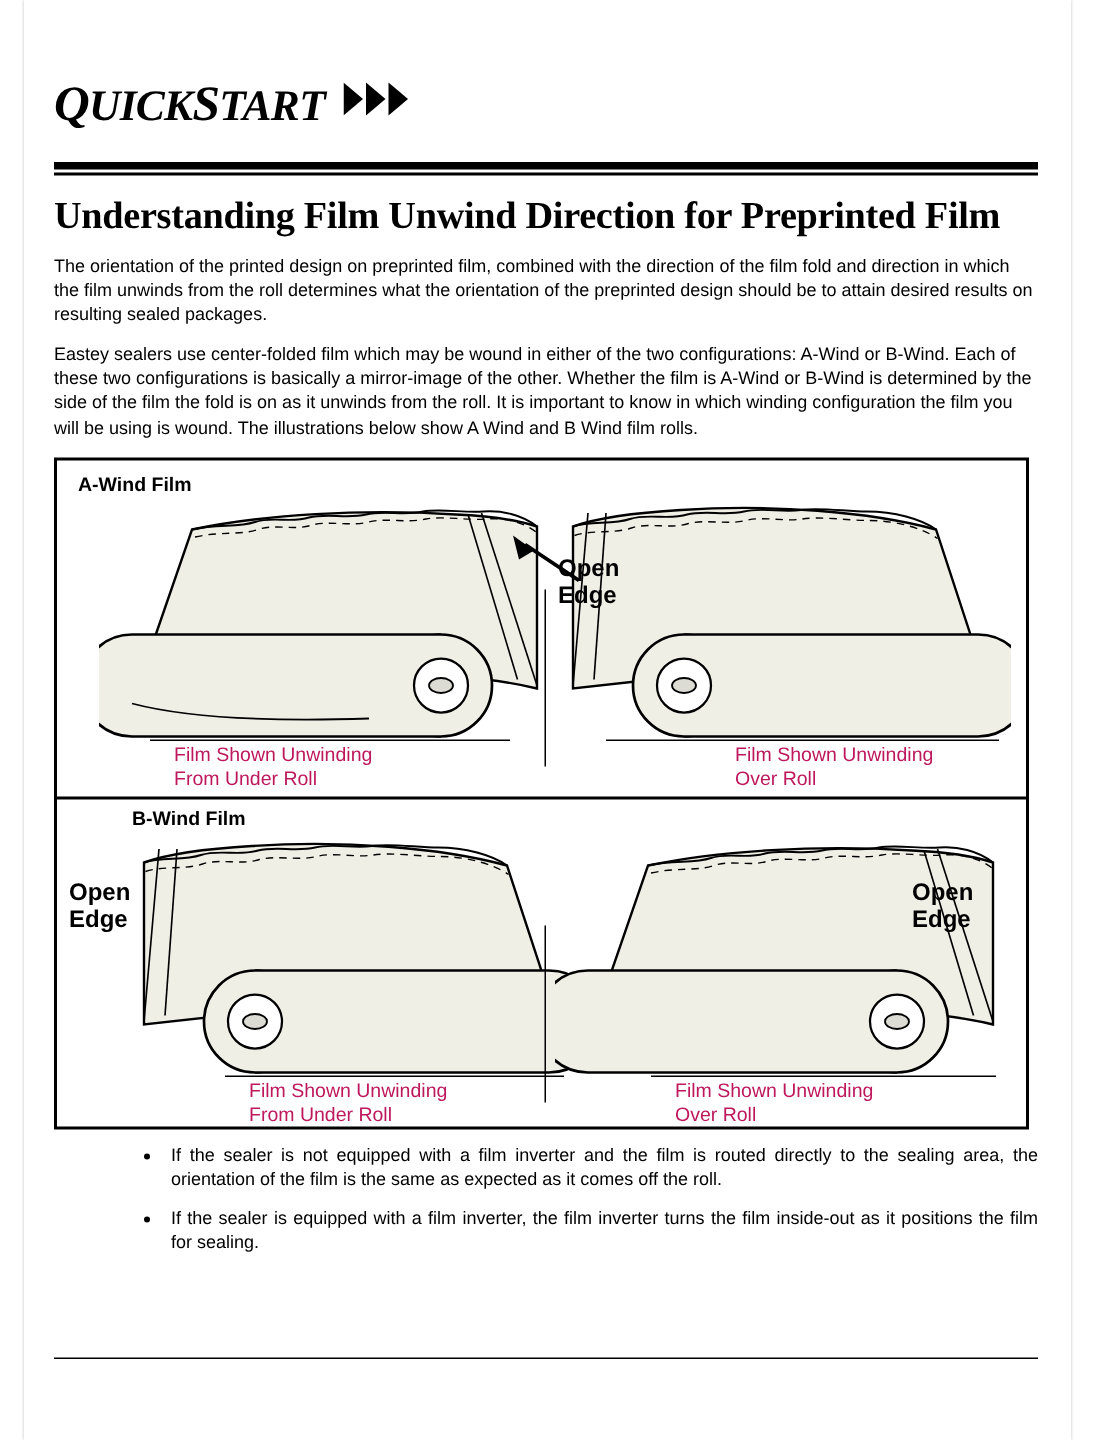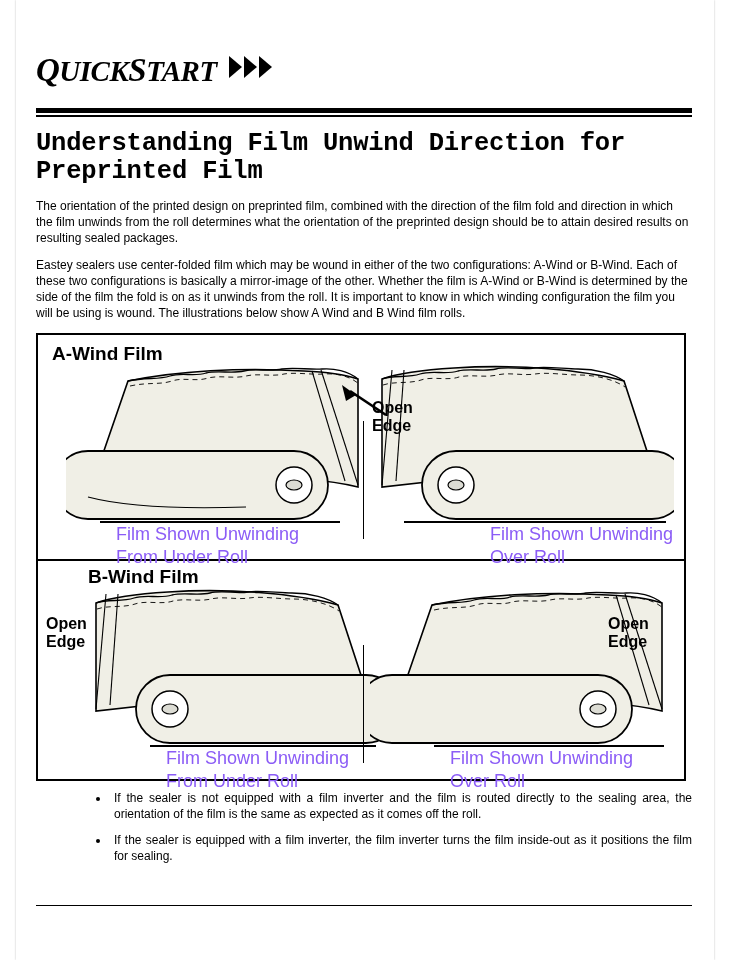--- a/index.html
+++ b/index.html
@@ -119,21 +119,21 @@
     background: #000;
     margin-top: 2px;
   }
   .rule-thin {
     height: 1.5px;
     background: #000;
     margin-top: 2px;
   }
 
   h1.title {
-    font-family: Liberation Mono, monospace;
+    font-family: Liberation Serif, serif;
     font-size: 25.5px;
     font-weight: bold;
     line-height: 1.12;
     margin: 13px 0 0 0;
     color: #000;
     letter-spacing: -0.2px;
   }
 
   p.body {
     font-size: 12px;
@@ -155,38 +155,38 @@
   }
   .figure .divider-h {
     position: absolute;
     left: 0; right: 0;
     top: 224px;
     height: 2.2px;
     background: #000;
   }
   .panel-label {
     position: absolute;
-    font-size: 19px;
+    font-size: 13px;
     font-weight: bold;
     color: #000;
   }
   .vline {
     position: absolute;
     width: 1.4px;
     background: #000;
   }
   .hline {
     position: absolute;
     height: 1.4px;
     background: #000;
   }
   .cap {
     position: absolute;
-    font-size: 18px;
-    color: #8b5cf6;
+    font-size: 13px;
+    color: #be185d;
     line-height: 1.26;
     white-space: nowrap;
   }
   .openedge {
     position: absolute;
     font-size: 16px;
     font-weight: bold;
     line-height: 1.12;
     color: #000;
   }

